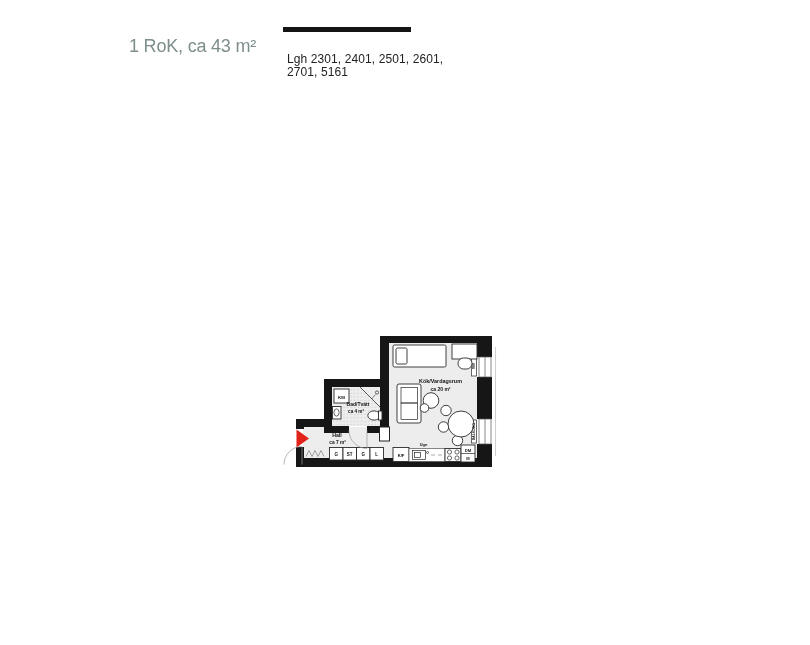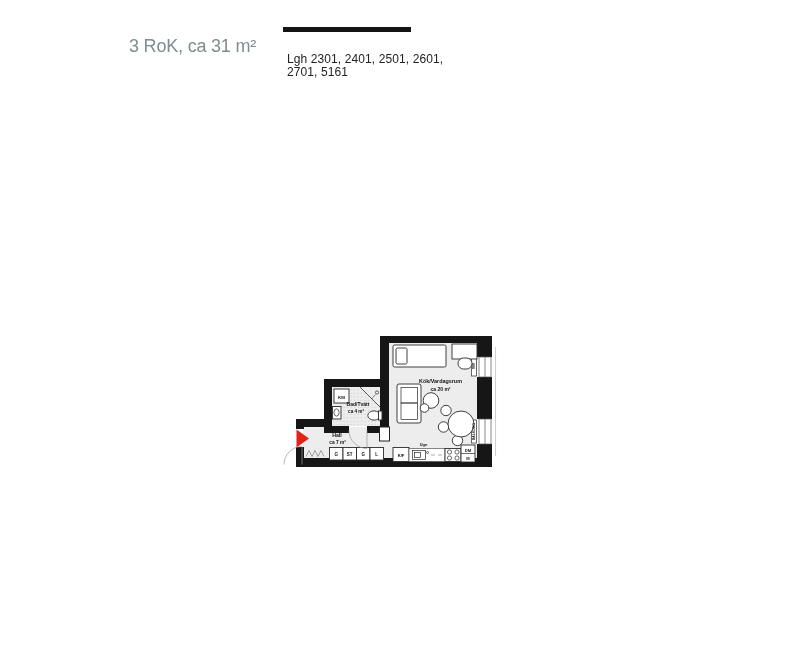--- a/index.html
+++ b/index.html
@@ -16,21 +16,21 @@
   .furn{fill:#ffffff;stroke:#2a2a2a;stroke-width:0.9;}
   .thin{fill:none;stroke:#2a2a2a;stroke-width:0.7;}
   .pl{font-family:"Liberation Sans",sans-serif;font-weight:bold;fill:#111;}
   .arc{fill:none;stroke:#9a9a9a;stroke-width:0.7;}
 </style>
 </head>
 <body>
 
 <div class="page">
 
-  <div class="title">3 RoK, ca 31 m²</div>
+  <div class="title">1 RoK, ca 43 m²</div>
   <div class="bar"></div>
   <div class="apartments">
     <div>Lgh 2301, 2401, 2501, 2601,</div>
     <div>2701, 5161</div>
   </div>
 
   <svg width="810" height="645" viewBox="0 0 810 645">
     <defs>
       <pattern id="dots" width="3.5" height="3.5" patternUnits="userSpaceOnUse">
         <circle cx="1" cy="1" r="0.45" fill="#a6a6a6"></circle>

